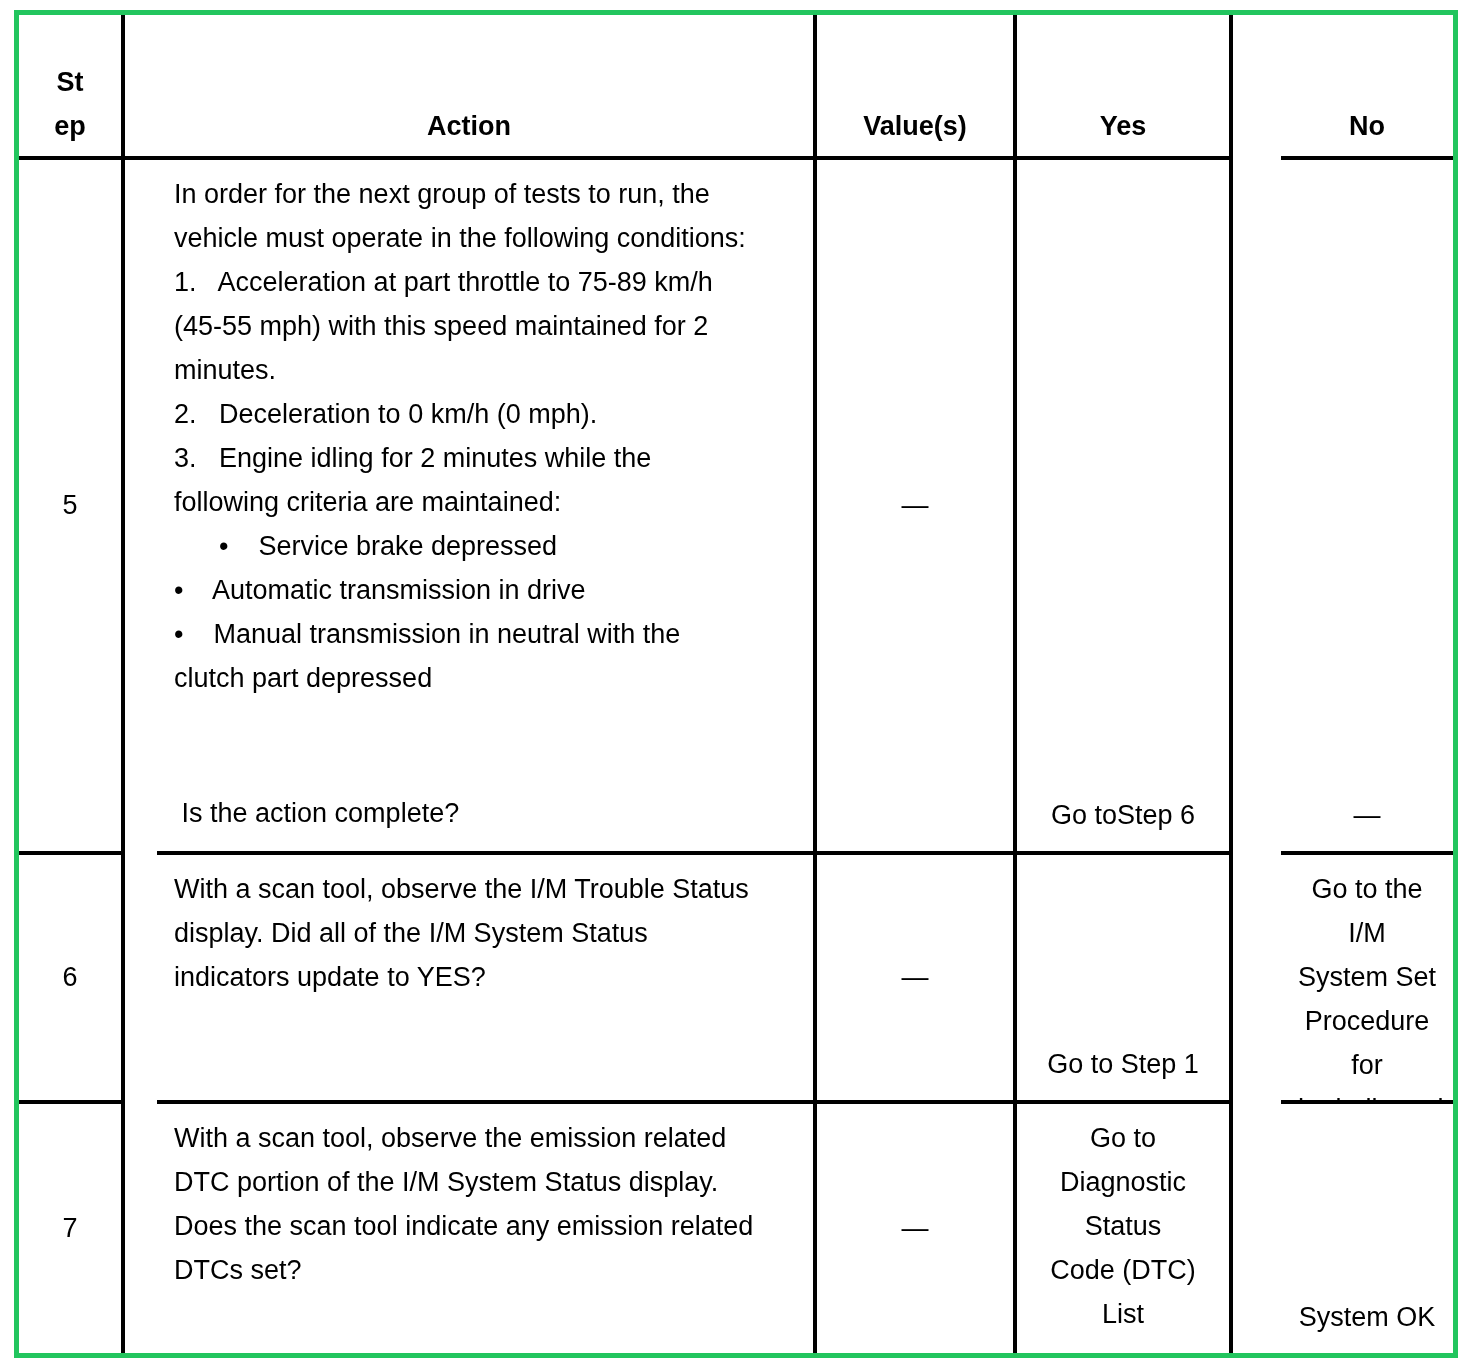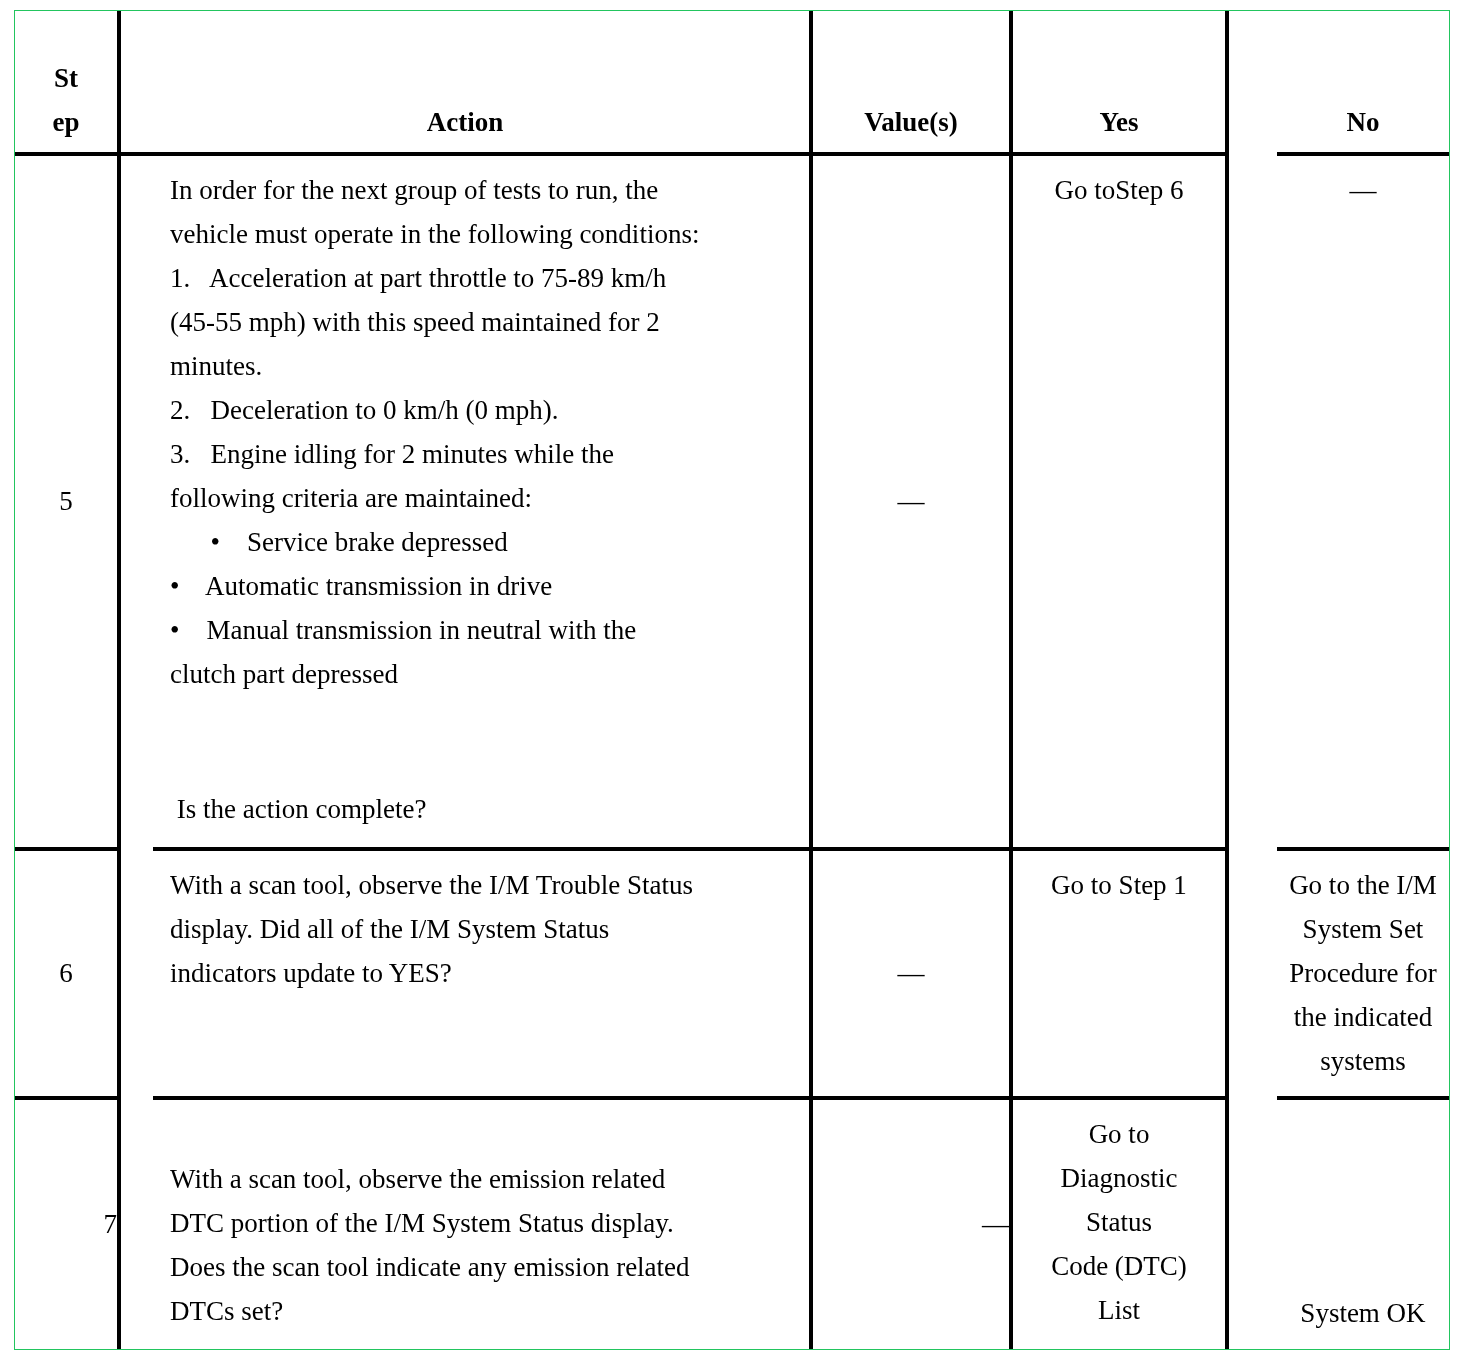--- a/index.html
+++ b/index.html
@@ -12,32 +12,31 @@
     color: #000000;
     overflow: hidden;
   }
   .diag-table {
     position: absolute;
     left: 14px;
     top: 10px;
     display: grid;
     grid-template-columns: 106px 692px 200px 216px 220px;
     grid-template-rows: 145px 695px 249px 249px;
-    border: 1px solid #22c55e;
+    border: 5px solid #22c55e;
     background: #ffffff;
-    font-family: Liberation Serif, serif;
   }
   .cell {
     box-sizing: border-box;
     border-right: 4px solid #000000;
     border-bottom: 4px solid #000000;
     overflow: hidden;
   }
   .cell.last-col { border-right: none; margin-left: 48px; }
-  .cell.last-row { border-bottom: none; justify-content: flex-end; }
+  .cell.last-row { border-bottom: none; }
 
   .header-cell {
     display: flex;
     flex-direction: column;
     justify-content: flex-end;
     align-items: center;
     font-weight: bold;
     font-size: 27px;
     line-height: 44px;
     padding-bottom: 8px;
@@ -66,21 +65,21 @@
   }
   .outcome-cell {
     display: flex;
     flex-direction: column;
     align-items: center;
     text-align: center;
     font-size: 27px;
     line-height: 44px;
     padding: 12px 8px 14px 8px;
   }
-  .outcome-cell.v-bottom { }
+  .outcome-cell.v-bottom { justify-content: flex-end; }
   .outcome-cell.v-top { justify-content: flex-start; }
   .tline { white-space: pre-wrap; }
 </style>
 </head>
 <body>
 
 <div class="diag-table">
 
   <div class="cell header-cell">
       <div class="tline">St</div>

